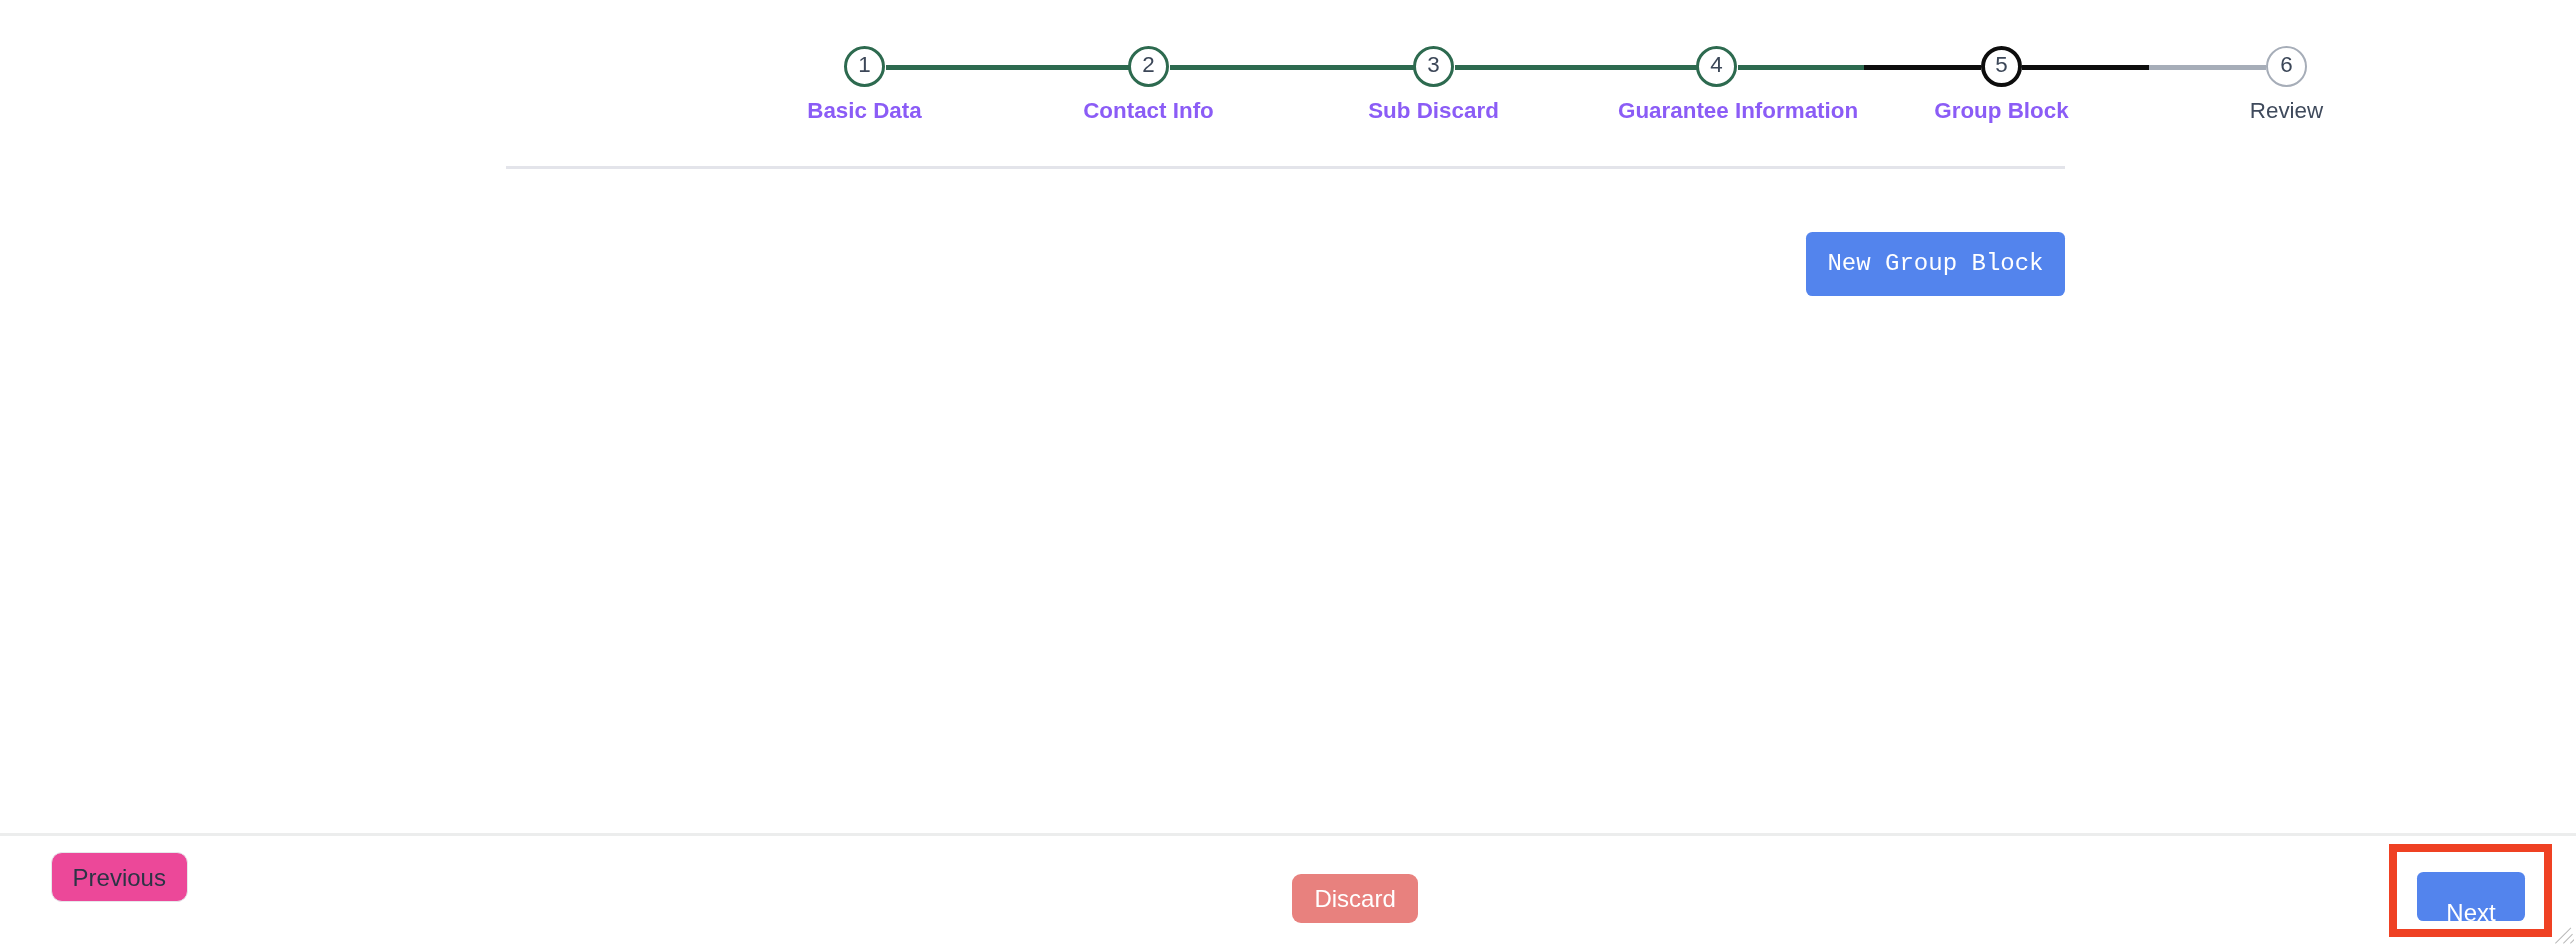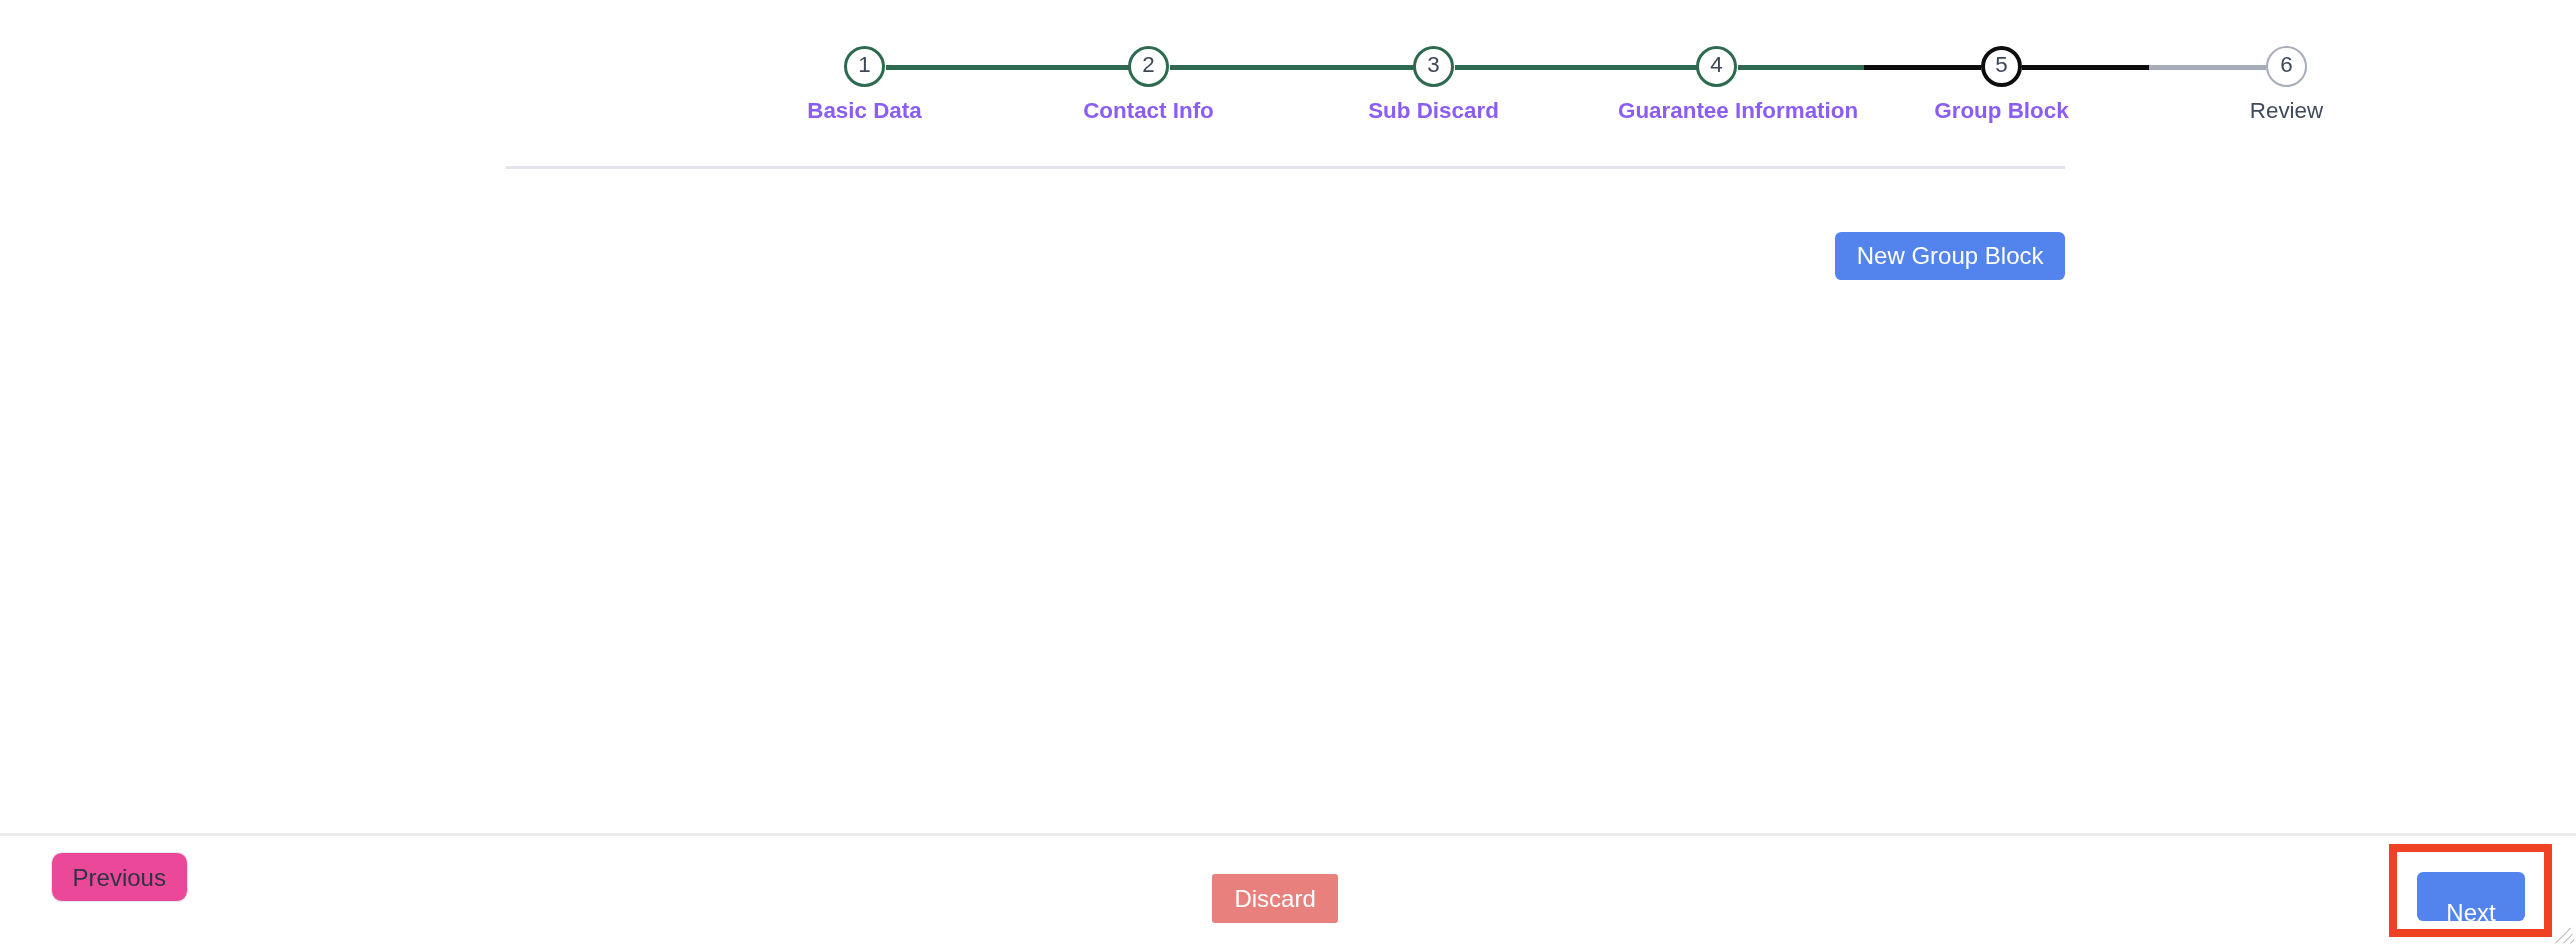--- a/index.html
+++ b/index.html
@@ -106,28 +106,28 @@
     top: 179px;
     width: 1559px;
     height: 627px;
   }
 
   #new-group-block-button {
     position: absolute;
     right: 0;
     top: 53px;
     padding: 0 21.5px;
-    height: 48px;
+    height: 64px;
     line-height: 48px;
     background: #5384ed;
     color: #ffffff;
     border: none;
     border-radius: 6.3px;
     font-size: 24px;
-    font-family: Liberation Sans, sans-serif;
+    font-family: Liberation Mono, monospace;
     cursor: pointer;
     white-space: nowrap;
   }
 
   
   #footer-divider {
     position: absolute;
     left: 0;
     top: 833px;
     width: 2576px;
@@ -156,27 +156,27 @@
     color: #2b3445;
     font-size: 24px;
     font-family: "Liberation Sans", sans-serif;
     line-height: 47px;
     cursor: pointer;
     white-space: nowrap;
   }
 
   #discard-button {
     position: absolute;
-    left: 1212px;
+    left: 1292px;
     top: 38px;
     height: 49px;
     padding: 0 22.4px;
     background: #e8817e;
     border: none;
-    border-radius: 3px;
+    border-radius: 9px;
     color: #ffffff;
     font-size: 24px;
     font-family: "Liberation Sans", sans-serif;
     line-height: 49px;
     cursor: pointer;
     white-space: nowrap;
   }
 
   #next-highlight {
     position: absolute;

